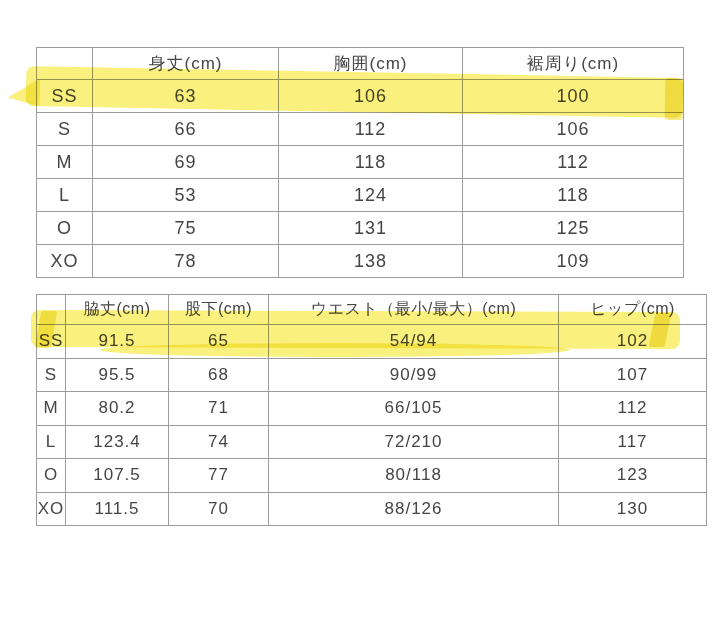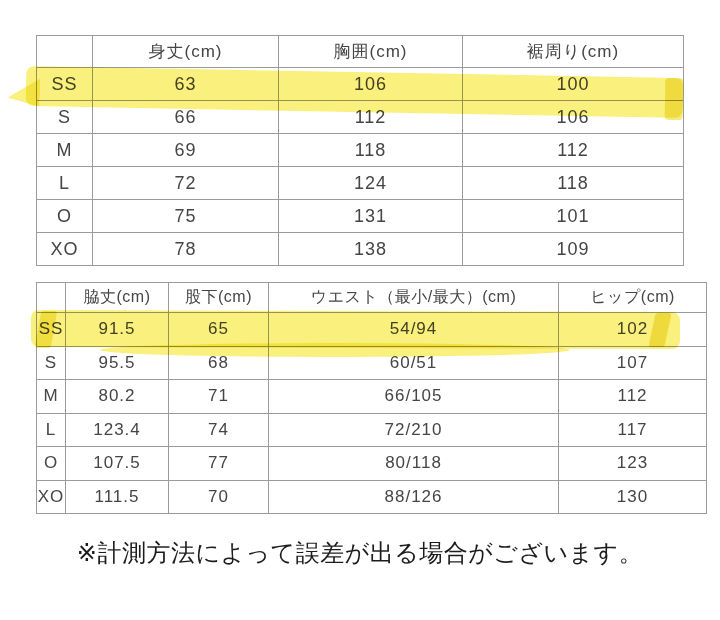--- a/index.html
+++ b/index.html
@@ -7,20 +7,21 @@
     width:720px;height:620px;position:relative;background:#ffffff;
     font-family:"Liberation Sans","DejaVu Sans",sans-serif;
     overflow:hidden;
   }
   .canvas{position:absolute;inset:0;}
 
   
   table.sizes{
     position:absolute;border-collapse:collapse;table-layout:fixed;
     color:#454545;
+    margin-top:12px;
   }
   table.sizes th,table.sizes td{
     border:1px solid #9b9b9b;text-align:center;vertical-align:middle;
     font-weight:normal;letter-spacing:1px;padding:0;overflow:hidden;white-space:nowrap;
   }
   table.t1{left:36px;top:35px;width:647px;font-size:18px;}
   table.t1 thead tr{height:32px;}
   table.t1 tbody tr{height:33px;}
   table.t1 th{font-size:17px;}
   table.t2{left:36px;top:282px;width:670px;font-size:17px;}
@@ -99,29 +100,29 @@
         <td>106</td>
       </tr>
       <tr>
         <td>M</td>
         <td>69</td>
         <td>118</td>
         <td>112</td>
       </tr>
       <tr>
         <td>L</td>
-        <td>72</td>
+        <td>53</td>
         <td>124</td>
         <td>118</td>
       </tr>
       <tr>
         <td>O</td>
         <td>75</td>
         <td>131</td>
-        <td>101</td>
+        <td>125</td>
       </tr>
       <tr>
         <td>XO</td>
         <td>78</td>
         <td>138</td>
         <td>109</td>
       </tr>
     </tbody>
   </table>
 
@@ -147,21 +148,21 @@
         <td>SS</td>
         <td>91.5</td>
         <td>65</td>
         <td>54/94</td>
         <td>102</td>
       </tr>
       <tr>
         <td>S</td>
         <td>95.5</td>
         <td>68</td>
-        <td>60/51</td>
+        <td>90/99</td>
         <td>107</td>
       </tr>
       <tr>
         <td>M</td>
         <td>80.2</td>
         <td>71</td>
         <td>66/105</td>
         <td>112</td>
       </tr>
       <tr>
@@ -189,15 +190,14 @@
   </table>
 
   <div class="hl hl-band1"></div>
   <div class="hl hl-tip1"></div>
   <div class="hl hl-end1"></div>
   <div class="hl hl-band2"></div>
   <div class="hl hl-dip2"></div>
   <div class="hl hl-left2"></div>
   <div class="hl hl-end2"></div>
 
-  <div class="footnote">※計測方法によって誤差が出る場合がございます。</div>
 
 </div>
 
 </body></html>

